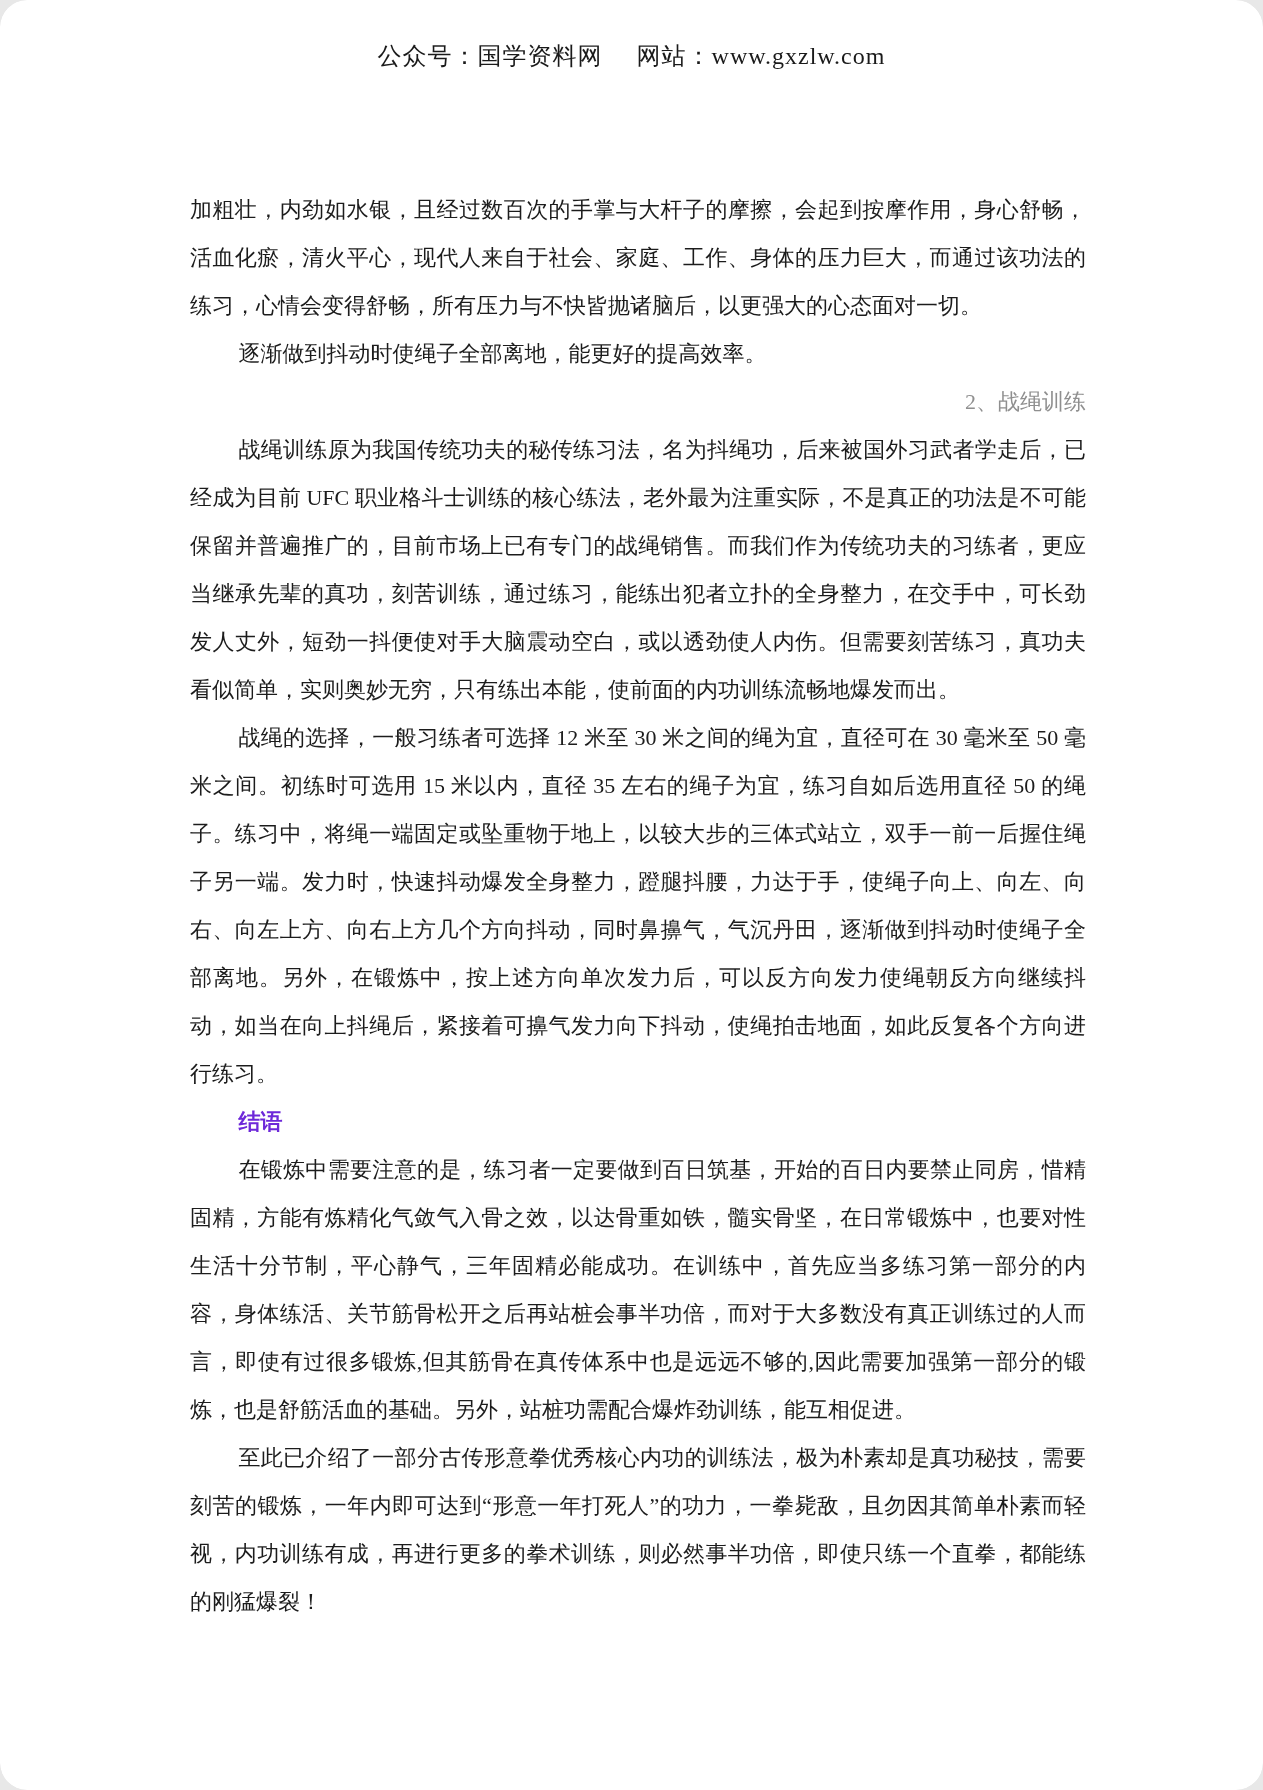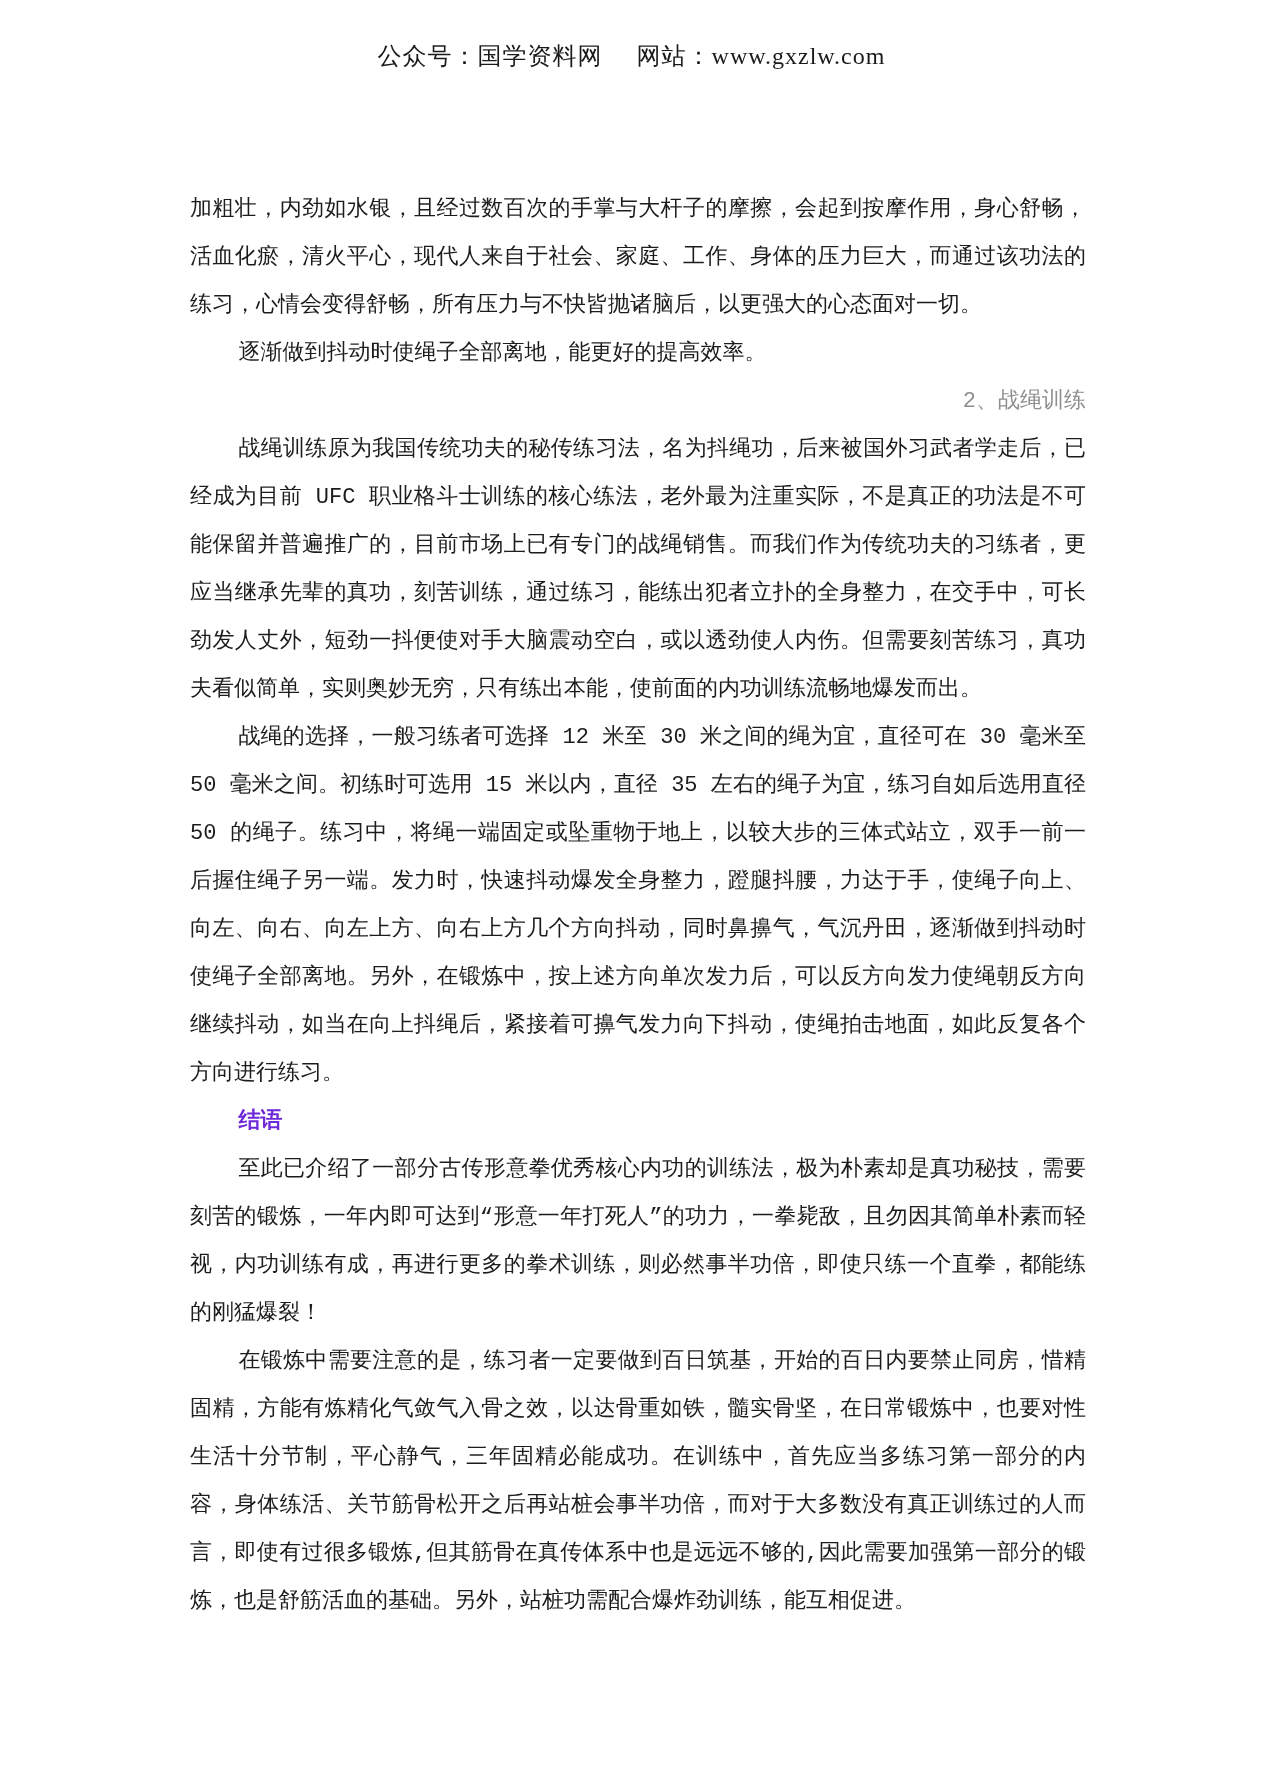--- a/index.html
+++ b/index.html
@@ -1,15 +1,15 @@
 <!DOCTYPE html>
 <html><head>
 <meta charset="utf-8">
 <style>
-  * { margin: 0; padding: 0; box-sizing: border-box; }
+  * { margin: 0; padding: 0; box-sizing: border-box; border-radius: 27px; }
   html, body { background: #e8e8e8; }
   .page {
     position: relative;
     width: 1263px;
     height: 1790px;
     margin: 0 auto;
     background: #ffffff;
     font-family: "Liberation Serif", "DejaVu Serif", serif;
     color: #1c1c1c;
     overflow: hidden;
@@ -32,21 +32,20 @@
     left: 190px;
     width: 896px;
   }
   .content p {
     font-size: 22px;
     line-height: 48px;
     text-align: justify;
     text-justify: inter-character;
     color: #1c1c1c;
     margin: 0;
-    font-family: Liberation Mono, monospace;
   }
   .content p.p-indent { text-indent: 2.2em; }
   .content p.h-gray {
     text-indent: 2.2em;
     color: #8f8f8f;
     text-align: right;
   }
   .content p.h-bold {
     text-indent: 2.2em;
     font-weight: bold;
@@ -63,17 +62,17 @@
     <span>公众号：国学资料网</span><span class="gap"></span><span>网站：www.gxzlw.com</span>
   </div>
 
   <div class="content">
     <p class="p-cont">加粗壮，内劲如水银，且经过数百次的手掌与大杆子的摩擦，会起到按摩作用，身心舒畅，活血化瘀，清火平心，现代人来自于社会、家庭、工作、身体的压力巨大，而通过该功法的练习，心情会变得舒畅，所有压力与不快皆抛诸脑后，以更强大的心态面对一切。</p>
     <p class="p-indent">逐渐做到抖动时使绳子全部离地，能更好的提高效率。</p>
     <p class="h-gray">2、战绳训练</p>
     <p class="p-indent">战绳训练原为我国传统功夫的秘传练习法，名为抖绳功，后来被国外习武者学走后，已经成为目前 UFC 职业格斗士训练的核心练法，老外最为注重实际，不是真正的功法是不可能保留并普遍推广的，目前市场上已有专门的战绳销售。而我们作为传统功夫的习练者，更应当继承先辈的真功，刻苦训练，通过练习，能练出犯者立扑的全身整力，在交手中，可长劲发人丈外，短劲一抖便使对手大脑震动空白，或以透劲使人内伤。但需要刻苦练习，真功夫看似简单，实则奥妙无穷，只有练出本能，使前面的内功训练流畅地爆发而出。</p>
     <p class="p-indent">战绳的选择，一般习练者可选择 12 米至 30 米之间的绳为宜，直径可在 30 毫米至 50 毫米之间。初练时可选用 15 米以内，直径 35 左右的绳子为宜，练习自如后选用直径 50 的绳子。练习中，将绳一端固定或坠重物于地上，以较大步的三体式站立，双手一前一后握住绳子另一端。发力时，快速抖动爆发全身整力，蹬腿抖腰，力达于手，使绳子向上、向左、向右、向左上方、向右上方几个方向抖动，同时鼻擤气，气沉丹田，逐渐做到抖动时使绳子全部离地。另外，在锻炼中，按上述方向单次发力后，可以反方向发力使绳朝反方向继续抖动，如当在向上抖绳后，紧接着可擤气发力向下抖动，使绳拍击地面，如此反复各个方向进行练习。</p>
     <p class="h-bold">结语</p>
+    <p class="p-indent">在锻炼中需要注意的是，练习者一定要做到百日筑基，开始的百日内要禁止同房，惜精固精，方能有炼精化气敛气入骨之效，以达骨重如铁，髓实骨坚，在日常锻炼中，也要对性生活十分节制，平心静气，三年固精必能成功。在训练中，首先应当多练习第一部分的内容，身体练活、关节筋骨松开之后再站桩会事半功倍，而对于大多数没有真正训练过的人而言，即使有过很多锻炼,但其筋骨在真传体系中也是远远不够的,因此需要加强第一部分的锻炼，也是舒筋活血的基础。另外，站桩功需配合爆炸劲训练，能互相促进。</p>
     <p class="p-indent">至此已介绍了一部分古传形意拳优秀核心内功的训练法，极为朴素却是真功秘技，需要刻苦的锻炼，一年内即可达到“形意一年打死人”的功力，一拳毙敌，且勿因其简单朴素而轻视，内功训练有成，再进行更多的拳术训练，则必然事半功倍，即使只练一个直拳，都能练的刚猛爆裂！</p>
-    <p class="p-indent">在锻炼中需要注意的是，练习者一定要做到百日筑基，开始的百日内要禁止同房，惜精固精，方能有炼精化气敛气入骨之效，以达骨重如铁，髓实骨坚，在日常锻炼中，也要对性生活十分节制，平心静气，三年固精必能成功。在训练中，首先应当多练习第一部分的内容，身体练活、关节筋骨松开之后再站桩会事半功倍，而对于大多数没有真正训练过的人而言，即使有过很多锻炼,但其筋骨在真传体系中也是远远不够的,因此需要加强第一部分的锻炼，也是舒筋活血的基础。另外，站桩功需配合爆炸劲训练，能互相促进。</p>
   </div>
 
 </div>
 
 </body></html>

